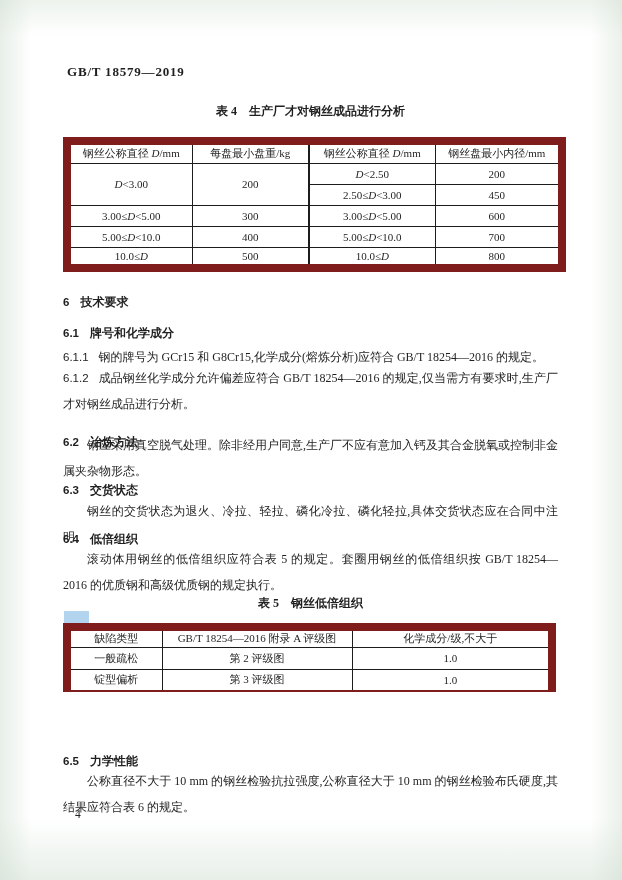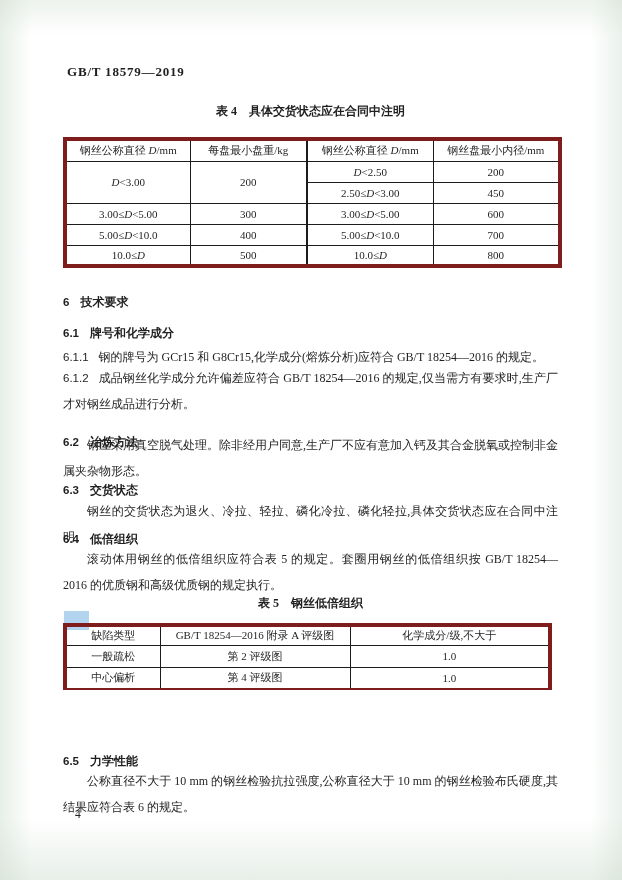--- a/index.html
+++ b/index.html
@@ -26,21 +26,21 @@
   }
   .tbl-title .tlabel { margin-right: 12px; }
 
   table { border-collapse: collapse; table-layout: fixed; width: 100%; }
   td, th {
     border: 1px solid #1c1c1c;
     text-align: center; vertical-align: middle;
     font-size: 11px; font-weight: normal;
     padding: 0 2px; overflow: hidden; white-space: nowrap;
   }
-  .t4 table, .t5 table { border: 4px solid #7f1d1d; }
+  .t4 table, .t5 table { border: 8px solid #7f1d1d; }
   .t4 tr { height: 21px; }
   .t4 tr.hdr { height: 22px; }
   .t4 .thick-r { border-right-width: 2px; }
   .t5 tr { height: 22px; padding-left: 28px; }
   .t5 tr.hdr { height: 20px; }
   .t5 table { border-bottom-width: 2.5px; }
   i { font-style: italic; font-family: "Liberation Serif", "DejaVu Serif", serif; }
 
   .heading { font-size: 12px; font-weight: bold; }
   .heading .hnum { display: inline-block; margin-right: 11px; font-family: "Liberation Sans", sans-serif; font-size: 11.5px; }
@@ -60,21 +60,21 @@
     z-index: 0;
   }
   .t5 { z-index: 1; }
 </style>
 </head>
 <body>
 
 <div class="doc-code">GB/T 18579—2019</div>
 
 <div class="abs tbl-title" style="top:103px;">
-  <span class="tlabel">表 4</span><span>具体交货状态应在合同中注明</span>
+  <span class="tlabel">表 4</span><span>生产厂才对钢丝成品进行分析</span>
 </div>
 
 <div class="abs t4" style="top:137px;">
   <table>
     <colgroup>
         <col style="width:125px">
         <col style="width:117px">
         <col style="width:126px">
         <col style="width:127px">
       </colgroup>
@@ -175,22 +175,22 @@
         <td>缺陷类型</td>
         <td>GB/T 18254—2016 附录 A 评级图</td>
         <td>化学成分/级,不大于</td>
       </tr>
       <tr>
         <td>一般疏松</td>
         <td>第 2 评级图</td>
         <td>1.0</td>
       </tr>
       <tr>
-        <td>中心偏析</td>
-        <td>第 4 评级图</td>
+        <td>锭型偏析</td>
+        <td>第 3 评级图</td>
         <td>1.0</td>
       </tr>
     </tbody>
   </table>
 </div>
 
 <div class="abs heading" style="top:753px;">
   <span class="hnum">6.5</span><span>力学性能</span>
 </div>
 

